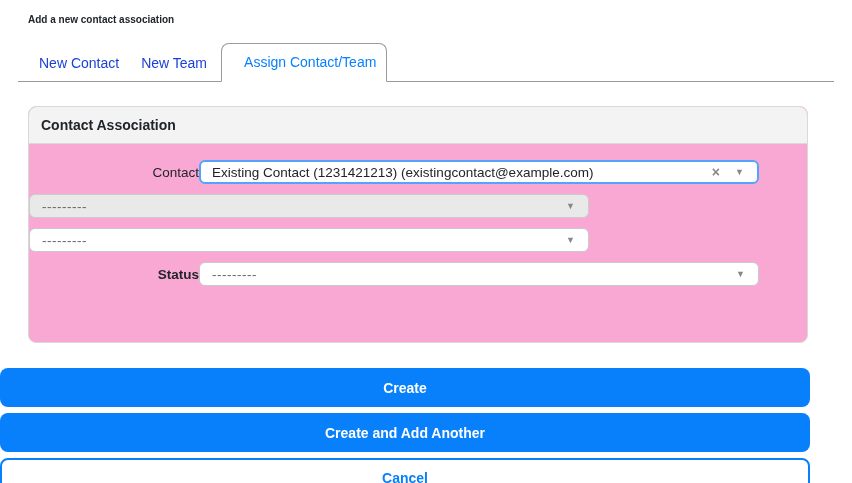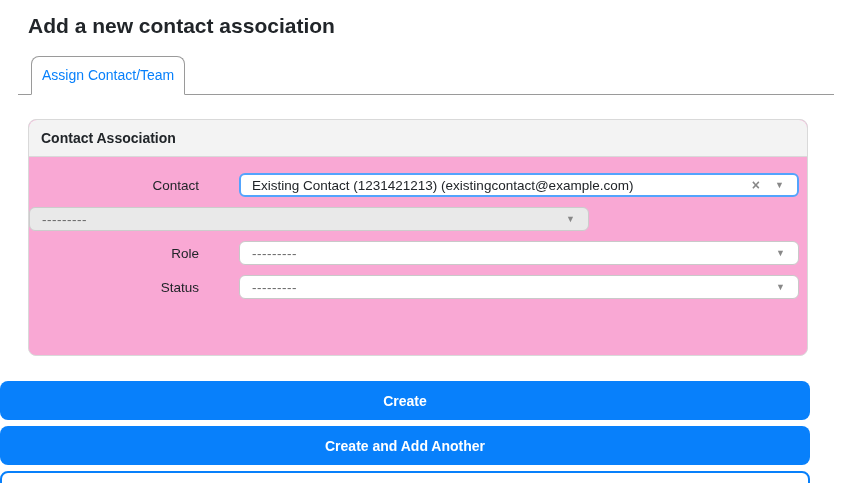--- a/index.html
+++ b/index.html
@@ -13,21 +13,21 @@
     --input-border: #c9c9c9;
     --focus-border: #53a4fd;
     --disabled-bg: #e9e9e9;
   }
   *{box-sizing:border-box;margin:0;padding:0;}
   html,body{width:852px;height:483px;background:#ffffff;overflow:hidden;}
   body{font-family:"Liberation Sans","DejaVu Sans",sans-serif;color:var(--text-dark);}
 
   .page-title{
     margin:14px 0 0 28px;
-    font-size:21px;
+    font-size:10px;
     font-weight:700;
     color:var(--text-dark);
   }
 
   
   .tabs{
     display:flex;
     align-items:flex-end;
     margin:18px 18px 0 18px;
     padding-left:10px;
@@ -42,21 +42,21 @@
     white-space:nowrap;
   }
   .tab.active{
     color:var(--primary);
     background:#ffffff;
     border:1px solid var(--tab-border);
     border-bottom:1px solid #ffffff;
     border-radius:8px 8px 0 0;
     margin-bottom:-1px;
     margin-left:3px;
-    padding:10px 10px 11px 10px;
+    padding:10px 10px 11px 22px;
   }
 
   
   .panel{
     margin:24px 44px 0 28px;
     width:780px;
     border:1px solid var(--panel-border);
     border-radius:8px;
     background:#f9a8d4;
   }
@@ -75,24 +75,23 @@
   .form-row{
     display:flex;
     align-items:center;
     margin-bottom:10px;
   }
   .form-row:last-child{margin-bottom:0;}
   .field-label{
     width:170px;
     text-align:right;
     font-size:13.5px;
-    margin-right:40px;
     color:var(--text-dark);
   }
-  .field-label.required{font-weight:400;}
+  .field-label.required{font-weight:700;}
 
   .control{
     position:relative;
     width:560px;
     height:24px;
     display:flex;
     align-items:center;
     padding:0 40px 0 12px;
     border:1px solid var(--input-border);
     border-radius:6px;
@@ -171,20 +170,26 @@
   }
 </style>
 </head>
 <body>
 
 <div class="page">
 
   <h1 class="page-title">Add a new contact association</h1>
 
   <div class="tabs">
+    <div class="tab">
+      <span>New Contact</span>
+    </div>
+    <div class="tab">
+      <span>New Team</span>
+    </div>
     <div class="tab active">
       <span>Assign Contact/Team</span>
     </div>
   </div>
 
   <div class="panel">
     <div class="panel-header">
       <span>Contact Association</span>
     </div>
     <div class="panel-body">
@@ -199,21 +204,20 @@
       </div>
 
       <div class="form-row">
         <div class="control disabled">
           <span class="sel-value">---------</span>
           <span class="caret">▼</span>
         </div>
       </div>
 
       <div class="form-row">
-        <div class="field-label">Role</div>
         <div class="control">
           <span class="sel-value">---------</span>
           <span class="caret">▼</span>
         </div>
       </div>
 
       <div class="form-row">
         <div class="field-label required">Status</div>
         <div class="control">
           <span class="sel-value">---------</span>

